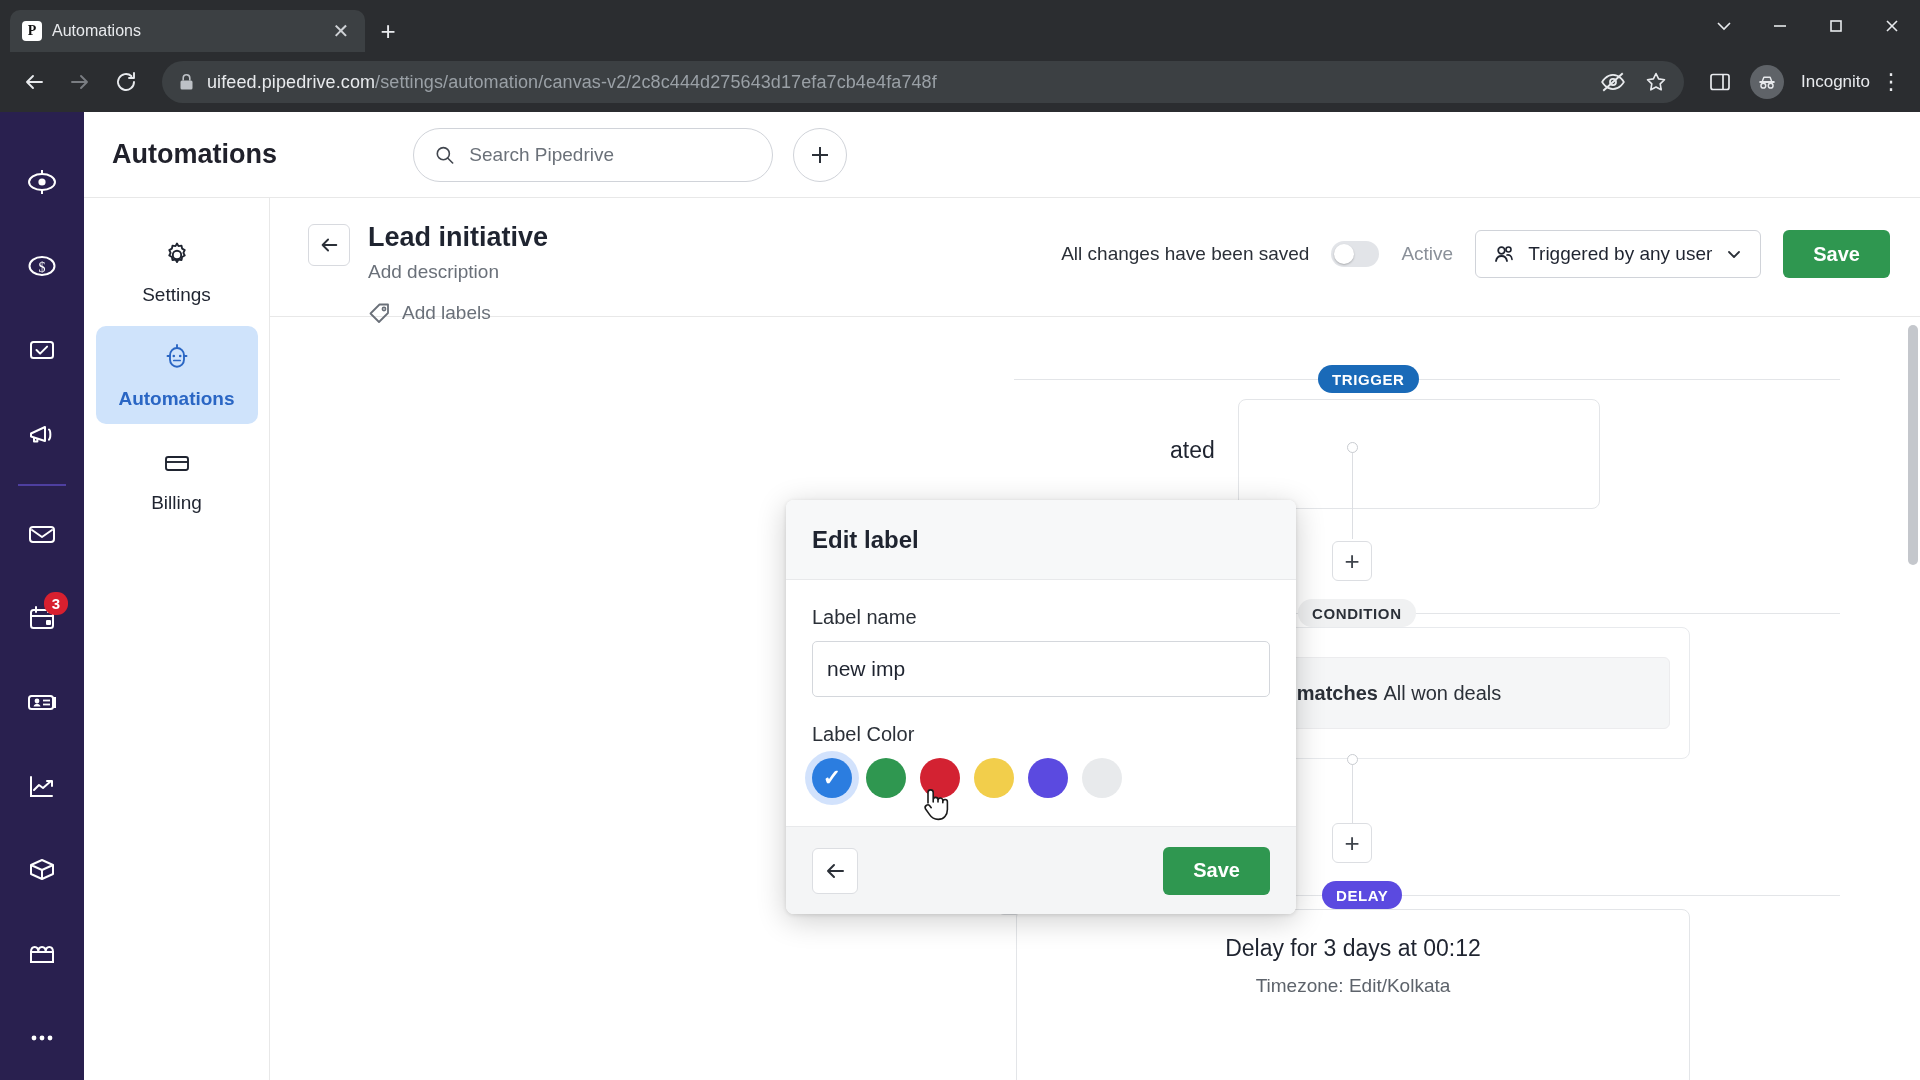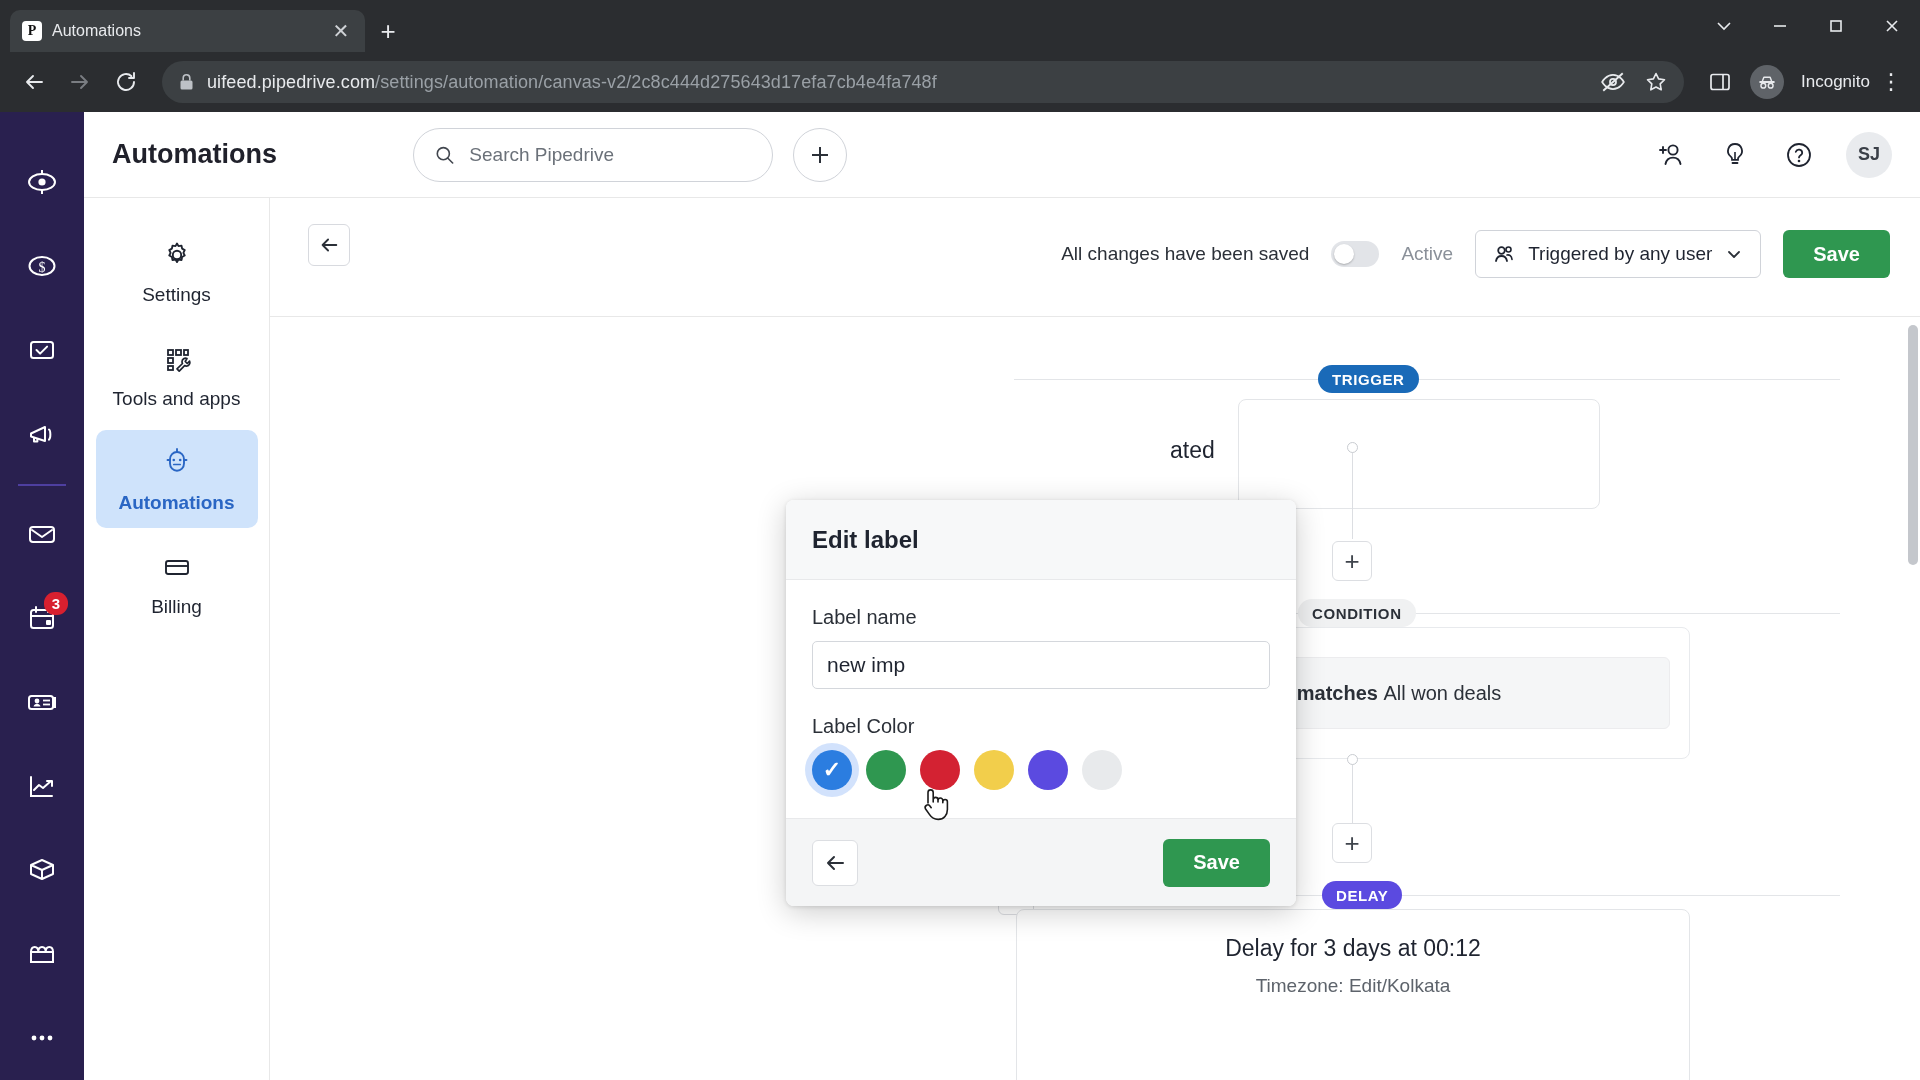--- a/index.html
+++ b/index.html
@@ -198,21 +198,21 @@
     z-index: 50; overflow: hidden;
   }
   .modal-head {
     height: 80px; background: #f7f8f9; border-bottom: 1px solid #e8e9eb;
     display: flex; align-items: center; padding: 0 26px;
   }
   .modal-title { font-size: 24px; font-weight: bold; color: #1f2430; }
   .modal-body { padding: 26px 26px 28px 26px; background: #fff; }
   .field-label { font-size: 20px; color: #2b3038; margin-bottom: 12px; }
   .text-input {
-    width: 100%; height: 48px; border: 1px solid #d4d7dc; border-radius: 5px;
+    width: 100%; height: 56px; border: 1px solid #d4d7dc; border-radius: 5px;
     padding: 0 14px; font-size: 21px; color: #1f2430; outline: none;
     font-family: "Liberation Sans", sans-serif;
   }
   .color-label { font-size: 20px; color: #2b3038; margin: 26px 0 12px 0; }
   .swatches { display: flex; align-items: center; gap: 14px; }
   .swatch {
     width: 40px; height: 40px; border-radius: 50%; cursor: pointer; position: relative;
     display: flex; align-items: center; justify-content: center;
   }
   .swatch.selected { box-shadow: 0 0 0 7px rgba(66,133,244,.24); }
@@ -425,67 +425,31 @@
               </svg>
             <input placeholder="Search Pipedrive" style="">
           </div>
           <div class="plus-btn">
             <svg width="26" height="26" viewBox="0 0 26 26">
                 <line x1="13" y1="5" x2="13" y2="21" stroke="#2b3038" stroke-width="2"></line>
                 <line x1="5" y1="13" x2="21" y2="13" stroke="#2b3038" stroke-width="2"></line>
               </svg>
           </div>
         </div>
-        <div class="topbar-right">
-          <div class="ticon">
-            <svg width="32" height="32" viewBox="0 0 32 32">
-                <circle cx="18" cy="11" r="4.6" stroke="#1f2430" stroke-width="1.9" fill="none"></circle>
-                <path d="M10.5 25c.8-4.2 3.9-6.4 7.5-6.4s6.7 2.2 7.5 6.4" stroke="#1f2430" stroke-width="1.9" fill="none" stroke-linecap="round"></path>
-                <line x1="8" y1="8" x2="8" y2="14" stroke="#1f2430" stroke-width="1.9" stroke-linecap="round"></line>
-                <line x1="5" y1="11" x2="11" y2="11" stroke="#1f2430" stroke-width="1.9" stroke-linecap="round"></line>
-              </svg>
-          </div>
-          <div class="ticon">
-            <svg width="30" height="30" viewBox="0 0 30 30">
-                <path d="M15 4a7 7 0 0 1 4.2 12.6c-.8.6-1.2 1.3-1.2 2.2v1h-6v-1c0-.9-.4-1.6-1.2-2.2A7 7 0 0 1 15 4z" stroke="#1f2430" stroke-width="1.8" fill="none"></path>
-                <line x1="12.5" y1="23" x2="17.5" y2="23" stroke="#1f2430" stroke-width="1.8" stroke-linecap="round"></line>
-                <line x1="15" y1="12" x2="15" y2="19.8" stroke="#1f2430" stroke-width="1.6"></line>
-              </svg>
-          </div>
-          <div class="ticon">
-            <svg width="30" height="30" viewBox="0 0 30 30">
-                <circle cx="15" cy="15" r="11" stroke="#1f2430" stroke-width="1.8" fill="none"></circle>
-                <path d="M11.8 11.8a3.3 3.3 0 0 1 6.4 1.1c0 2.2-3.2 2.4-3.2 4.5" stroke="#1f2430" stroke-width="1.8" fill="none" stroke-linecap="round"></path>
-                <circle cx="15" cy="21" r="1.3" fill="#1f2430"></circle>
-              </svg>
-          </div>
-          <div class="avatar">SJ</div>
-        </div>
       </div>
 
       <div class="body-row">
 
         <div class="settings-nav">
           <div class="snav-item">
             <svg width="34" height="34" viewBox="0 0 34 34">
                 <circle cx="17" cy="17" r="4.2" stroke="#1f2430" stroke-width="1.9" fill="none"></circle>
                 <path d="M17 5.5l1.5 2.6 3-.5.6 3 2.6 1.5-1.3 2.7 1.3 2.7-2.6 1.5-.6 3-3-.5L17 24.1l-1.5-2.6-3 .5-.6-3L9.3 17.5l1.3-2.7-1.3-2.7 2.6-1.5.6-3 3 .5z" stroke="#1f2430" stroke-width="1.9" fill="none" stroke-linejoin="round"></path>
               </svg>
             <span class="snav-label">Settings</span>
-          </div>
-          <div class="snav-item">
-            <svg width="34" height="34" viewBox="0 0 34 34">
-                <rect x="8" y="8" width="5" height="5" stroke="#1f2430" stroke-width="1.8" fill="none"></rect>
-                <rect x="16" y="8" width="5" height="5" stroke="#1f2430" stroke-width="1.8" fill="none"></rect>
-                <rect x="24" y="8" width="4" height="5" stroke="#1f2430" stroke-width="1.8" fill="none"></rect>
-                <rect x="8" y="16" width="5" height="5" stroke="#1f2430" stroke-width="1.8" fill="none"></rect>
-                <rect x="8" y="24" width="5" height="4" stroke="#1f2430" stroke-width="1.8" fill="none"></rect>
-                <path d="M27 16.5a3.6 3.6 0 0 0-5 3.3c0 .6.2 1.2.5 1.7l-5.5 5.4 2.2 2.2 5.4-5.5c.5.3 1.1.5 1.7.5a3.6 3.6 0 0 0 3.3-5l-2.4 2.4-2-2z" stroke="#1f2430" stroke-width="1.7" fill="none" stroke-linejoin="round"></path>
-              </svg>
-            <span class="snav-label">Tools and apps</span>
           </div>
           <div class="snav-item active">
             <svg width="34" height="34" viewBox="0 0 34 34">
                 <path d="M17 6c3.9 0 7 3.3 7 7.2v4.3c0 4-3.1 7.2-7 7.2s-7-3.2-7-7.2v-4.3C10 9.3 13.1 6 17 6z" stroke="#2a66c4" stroke-width="1.9" fill="none"></path>
                 <line x1="17" y1="3" x2="17" y2="6" stroke="#2a66c4" stroke-width="1.9" stroke-linecap="round"></line>
                 <circle cx="13.8" cy="14" r="1.3" fill="#2a66c4"></circle>
                 <circle cx="20.2" cy="14" r="1.3" fill="#2a66c4"></circle>
                 <path d="M13.8 18.5h6.4" stroke="#2a66c4" stroke-width="1.7" stroke-linecap="round"></path>
                 <line x1="7.5" y1="14" x2="10" y2="14" stroke="#2a66c4" stroke-width="1.9" stroke-linecap="round"></line>
                 <line x1="24" y1="14" x2="26.5" y2="14" stroke="#2a66c4" stroke-width="1.9" stroke-linecap="round"></line>
@@ -501,20 +465,31 @@
           </div>
         </div>
 
         <div class="editor">
 
           <div class="editor-head">
             <div class="backbtn">
               <svg width="22" height="22" viewBox="0 0 24 24">
                   <path d="M20 12H5M11 6l-6 6 6 6" stroke="#2b3038" stroke-width="2" fill="none" stroke-linecap="round" stroke-linejoin="round"></path>
                 </svg>
+            </div>
+            <div class="head-titleblock">
+              <div class="flow-title">Lead initiative</div>
+              <div class="flow-desc">Add description</div>
+              <div class="flow-labels">
+                <svg width="24" height="24" viewBox="0 0 24 24">
+                    <path d="M11.5 3.5H20v8.5l-9 9-8.5-8.5z" stroke="#6a7079" stroke-width="1.8" fill="none" stroke-linejoin="round"></path>
+                    <circle cx="16" cy="8" r="1.6" stroke="#6a7079" stroke-width="1.6" fill="none"></circle>
+                  </svg>
+                <span>Add labels</span>
+              </div>
             </div>
             <div class="head-right">
               <div class="saved-text">All changes have been saved</div>
               <div class="toggle"></div>
               <div class="active-text">Active</div>
               <div class="trig-select">
                 <svg width="24" height="24" viewBox="0 0 24 24">
                     <circle cx="9.5" cy="8.5" r="3.3" stroke="#1f2430" stroke-width="1.8" fill="none"></circle>
                     <path d="M4 19c.6-3.3 2.9-5 5.5-5s4.9 1.7 5.5 5" stroke="#1f2430" stroke-width="1.8" fill="none" stroke-linecap="round"></path>
                     <circle cx="16.5" cy="7.5" r="2.5" stroke="#1f2430" stroke-width="1.6" fill="none"></circle>

